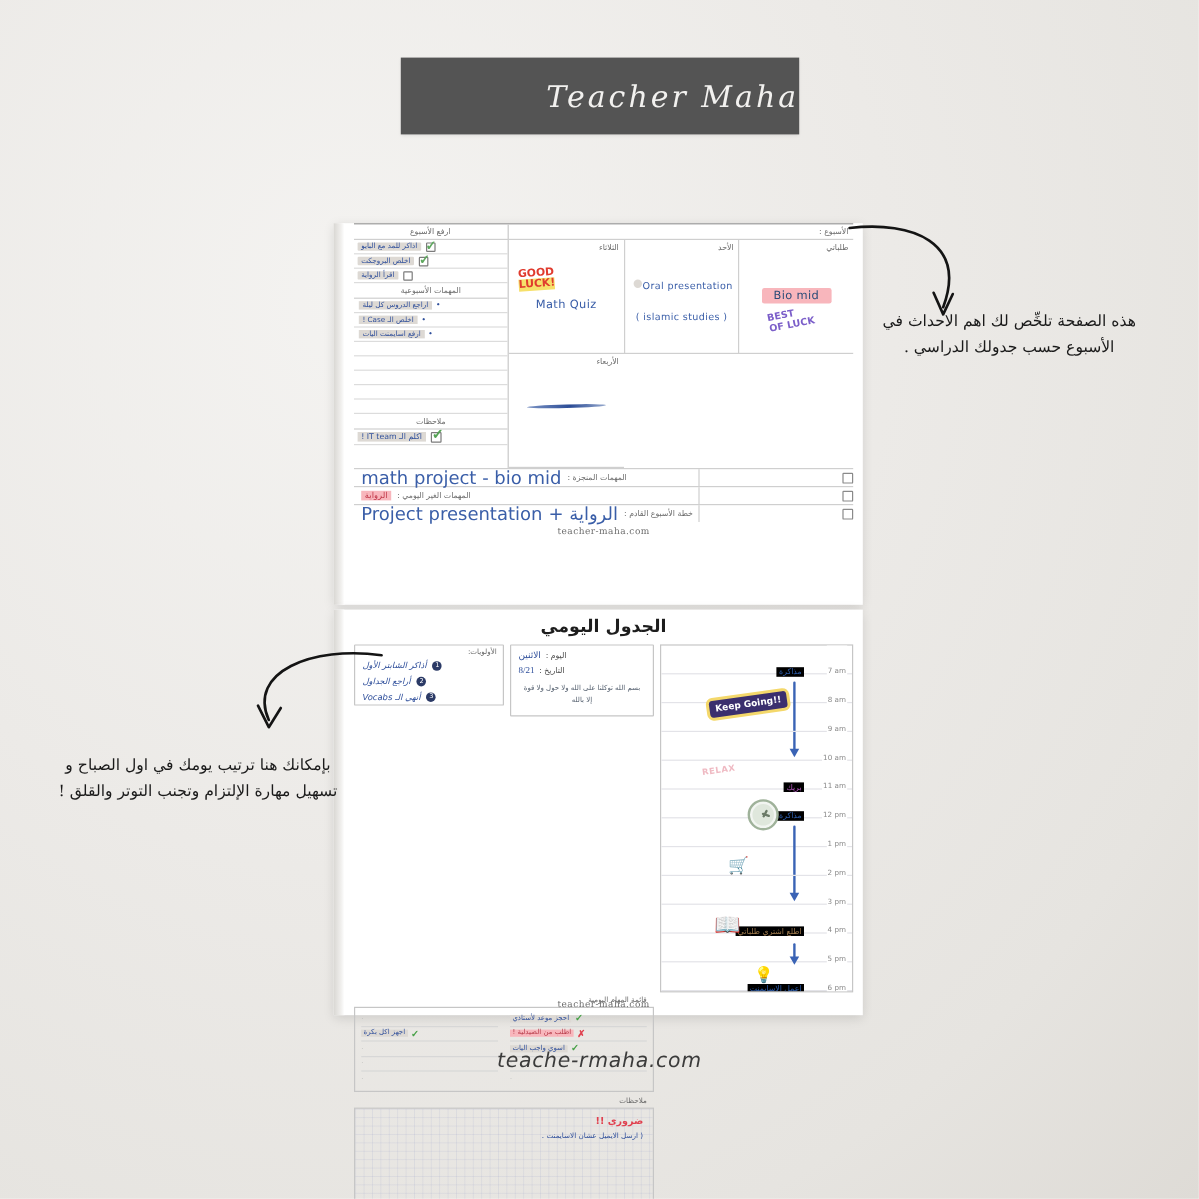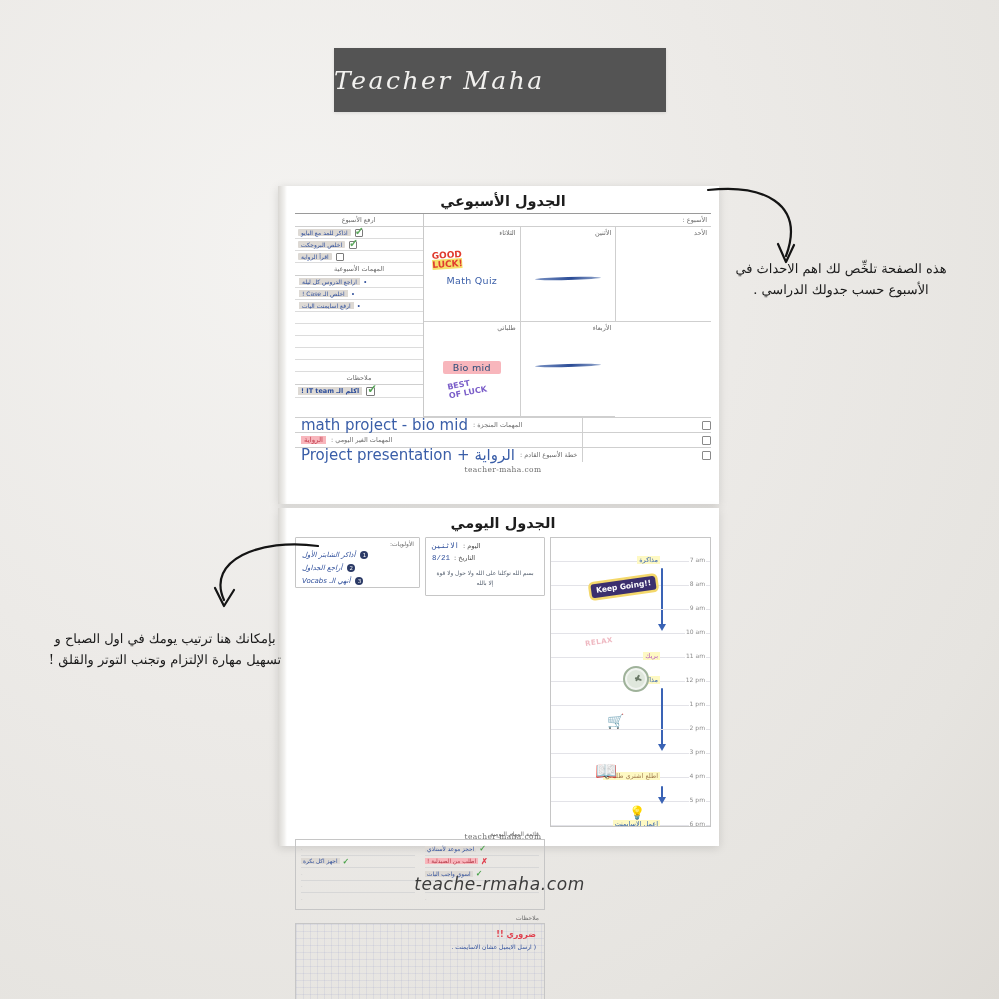--- a/index.html
+++ b/index.html
@@ -9,21 +9,21 @@
     width: 999px; height: 999px;
     font-family: "Liberation Sans", sans-serif;
     background: radial-gradient(ellipse at 30% 25%, #f4f3f1 0%, #eceae7 45%, #e6e4e0 78%, #dedbd6 100%);
     overflow: hidden;
     position: relative;
   }
 
   
   .brand-banner{
     position:absolute; left:334px; top:48px; width:332px; height:64px;
-    background:#545454; display:flex; align-items:center; justify-content:flex-start;
+    background:#545454; display:flex; align-items:center; justify-content:flex-end;
     box-shadow:0 1px 3px rgba(0,0,0,.10);
   }
   .brand-banner .brand-text{
     color:#f2f1ef; font-family:"DejaVu Serif", serif; font-style:italic;
     font-size:25px; letter-spacing:2.5px; font-weight:400;
   }
 
   
   .page{
     position:absolute; background:#fff;
@@ -86,21 +86,21 @@
   .bullet{ color:#2f4f9b; font-size:7px; margin-left:4px; }
   .task-text{
     font-size:6px; color:#2f4f9b; direction:rtl;
     background:#ddd9d4; padding:0 3px; font-family:"DejaVu Sans", sans-serif;
     white-space:nowrap;
   }
   .blank-row{ border-bottom:1px solid #dcdcdc; height:12px; }
 
   .notes-row{
     display:flex; align-items:center; justify-content:flex-end;
-    direction:rtl; border-bottom:1px solid #dcdcdc; height:13px; padding:0 3px;font-weight:bold;
+    direction:rtl; border-bottom:1px solid #dcdcdc; height:13px; padding:0 3px;
   }
   .notes-check{
     width:9px;height:9px;border:1px solid #7b7b7b;background:#fff;margin-left:4px;
     position:relative;flex:none;border-radius:1px;
   }
   .notes-check.done::after{
     content:"✓"; position:absolute; left:0px; top:-6px;
     font-size:12px; color:#55a355; font-weight:700;
   }
   .notes-text{
@@ -196,21 +196,21 @@
     font-family:"DejaVu Sans", sans-serif;
   }
   .prio-text{ font-size:7px; color:#2f4f9b; direction:rtl;
               font-family:"DejaVu Sans", sans-serif;font-style:italic; }
 
   .daymeta-row{
     display:flex; align-items:center; justify-content:flex-end; direction:rtl;
     gap:4px; padding:3px 6px 1px;
   }
   .meta-key{ font-size:6.5px; color:#4a4a4a; font-family:"DejaVu Sans", sans-serif; }
-  .meta-val{ font-size:7.5px; color:#2f4f9b; font-family:Liberation Mono, monospace; }
+  .meta-val{ font-size:7.5px; color:#2f4f9b; font-family:Liberation Serif, serif; }
   .dua{
     font-size:5.8px; color:#55606f; direction:rtl; text-align:center;
     padding:5px 8px 7px; line-height:1.75; font-family:"DejaVu Sans", sans-serif;
   }
 
   .tasks-title{
     font-size:6px; color:#6a6a6a; direction:rtl; text-align:right;
     padding:3px 6px 2px; font-family:"DejaVu Sans", sans-serif;
   }
   .tasks-box{ border:1px solid #c6c6c6; display:flex; padding:3px 0; }
@@ -255,22 +255,22 @@
     background:#fff;
   }
   .tl-row{
     height:24px; border-bottom:1px solid #e3e3e8; position:relative;
   }
   .tl-time{
     position:absolute; right:4px; top:-6px; font-size:6px; color:#8a8a8a;
     font-family:"DejaVu Sans", sans-serif; background:#fff; padding:0 1px;
   }
   .tl-label{
-    position:absolute; right:50px; top:-6px; font-size:6.5px; color:#2f5fae;
-    direction:rtl; font-family:"DejaVu Sans", sans-serif; background:#fef9c3; padding:0 2px;
+    position:absolute; right:40px; top:-6px; font-size:6.5px; color:#2f5fae;
+    direction:rtl; font-family:"DejaVu Sans", sans-serif; background:#000000; padding:0 2px;
   }
   .tl-label.pink{ color:#b65ac0; }
   .tl-arrow{
     position:absolute; right:47px; width:2px; background:#3a63b5; border-radius:1px;
   }
   .tl-arrow::after{
     content:""; position:absolute; left:-3.5px; bottom:-5px;
     border-left:4.5px solid transparent; border-right:4.5px solid transparent;
     border-top:7px solid #3a63b5;
   }
@@ -333,21 +333,20 @@
 </style>
 </head>
 <body>
 
 <div class="brand-banner">
   <span class="brand-text">Teacher Maha</span>
 </div>
 
 <div class="page" id="weekly-page">
   <div class="sheet">
-    <div class="page-title">الجدول الأسبوعي</div>
     <div class="title-rule"></div>
 
     <div class="hdr-row">
       <div class="hdr-cell" style="flex:0 0 129px;border-right:1px solid #c9c9c9;text-align:center;">ارفع الأسبوع</div>
       <div class="hdr-cell">الأسبوع :</div>
     </div>
 
     <div class="wk-body">
 
       <div class="wk-left">
@@ -399,29 +398,29 @@
           <div class="day-cell">
             <span class="day-name">الثلاثاء</span>
             <div class="sticker-goodluck">
               <span class="g">GOOD</span><br><span class="l">LUCK!</span>
             </div>
             <div class="day-content" style="top:42px;">
               <span class="ev-blue">Math Quiz</span>
             </div>
           </div>
 
-          <div class="day-cell">
-            <span class="day-name">الأثنين</span>
-            <div class="day-content" style="top:44px;">
-              <span class="pen-stroke"></span>
-            </div>
-          </div>
 
           <div class="day-cell">
             <span class="day-name">الأحد</span>
+            <div class="day-content" style="top:26px;">
+              <span class="sq-dot"></span><span class="ev-blue small">Oral presentation</span>
+              <div style="margin-top:7px;">
+                <span class="ev-blue small">( islamic studies )</span>
+              </div>
+            </div>
           </div>
 
 
           <div class="day-cell">
             <span class="day-name">طلباتي</span>
             <div class="day-content" style="top:34px;">
               <span class="ev-blue hl-pink">Bio mid</span>
             </div>
             <div class="sticker-bestluck">
               BEST<br>OF LUCK

